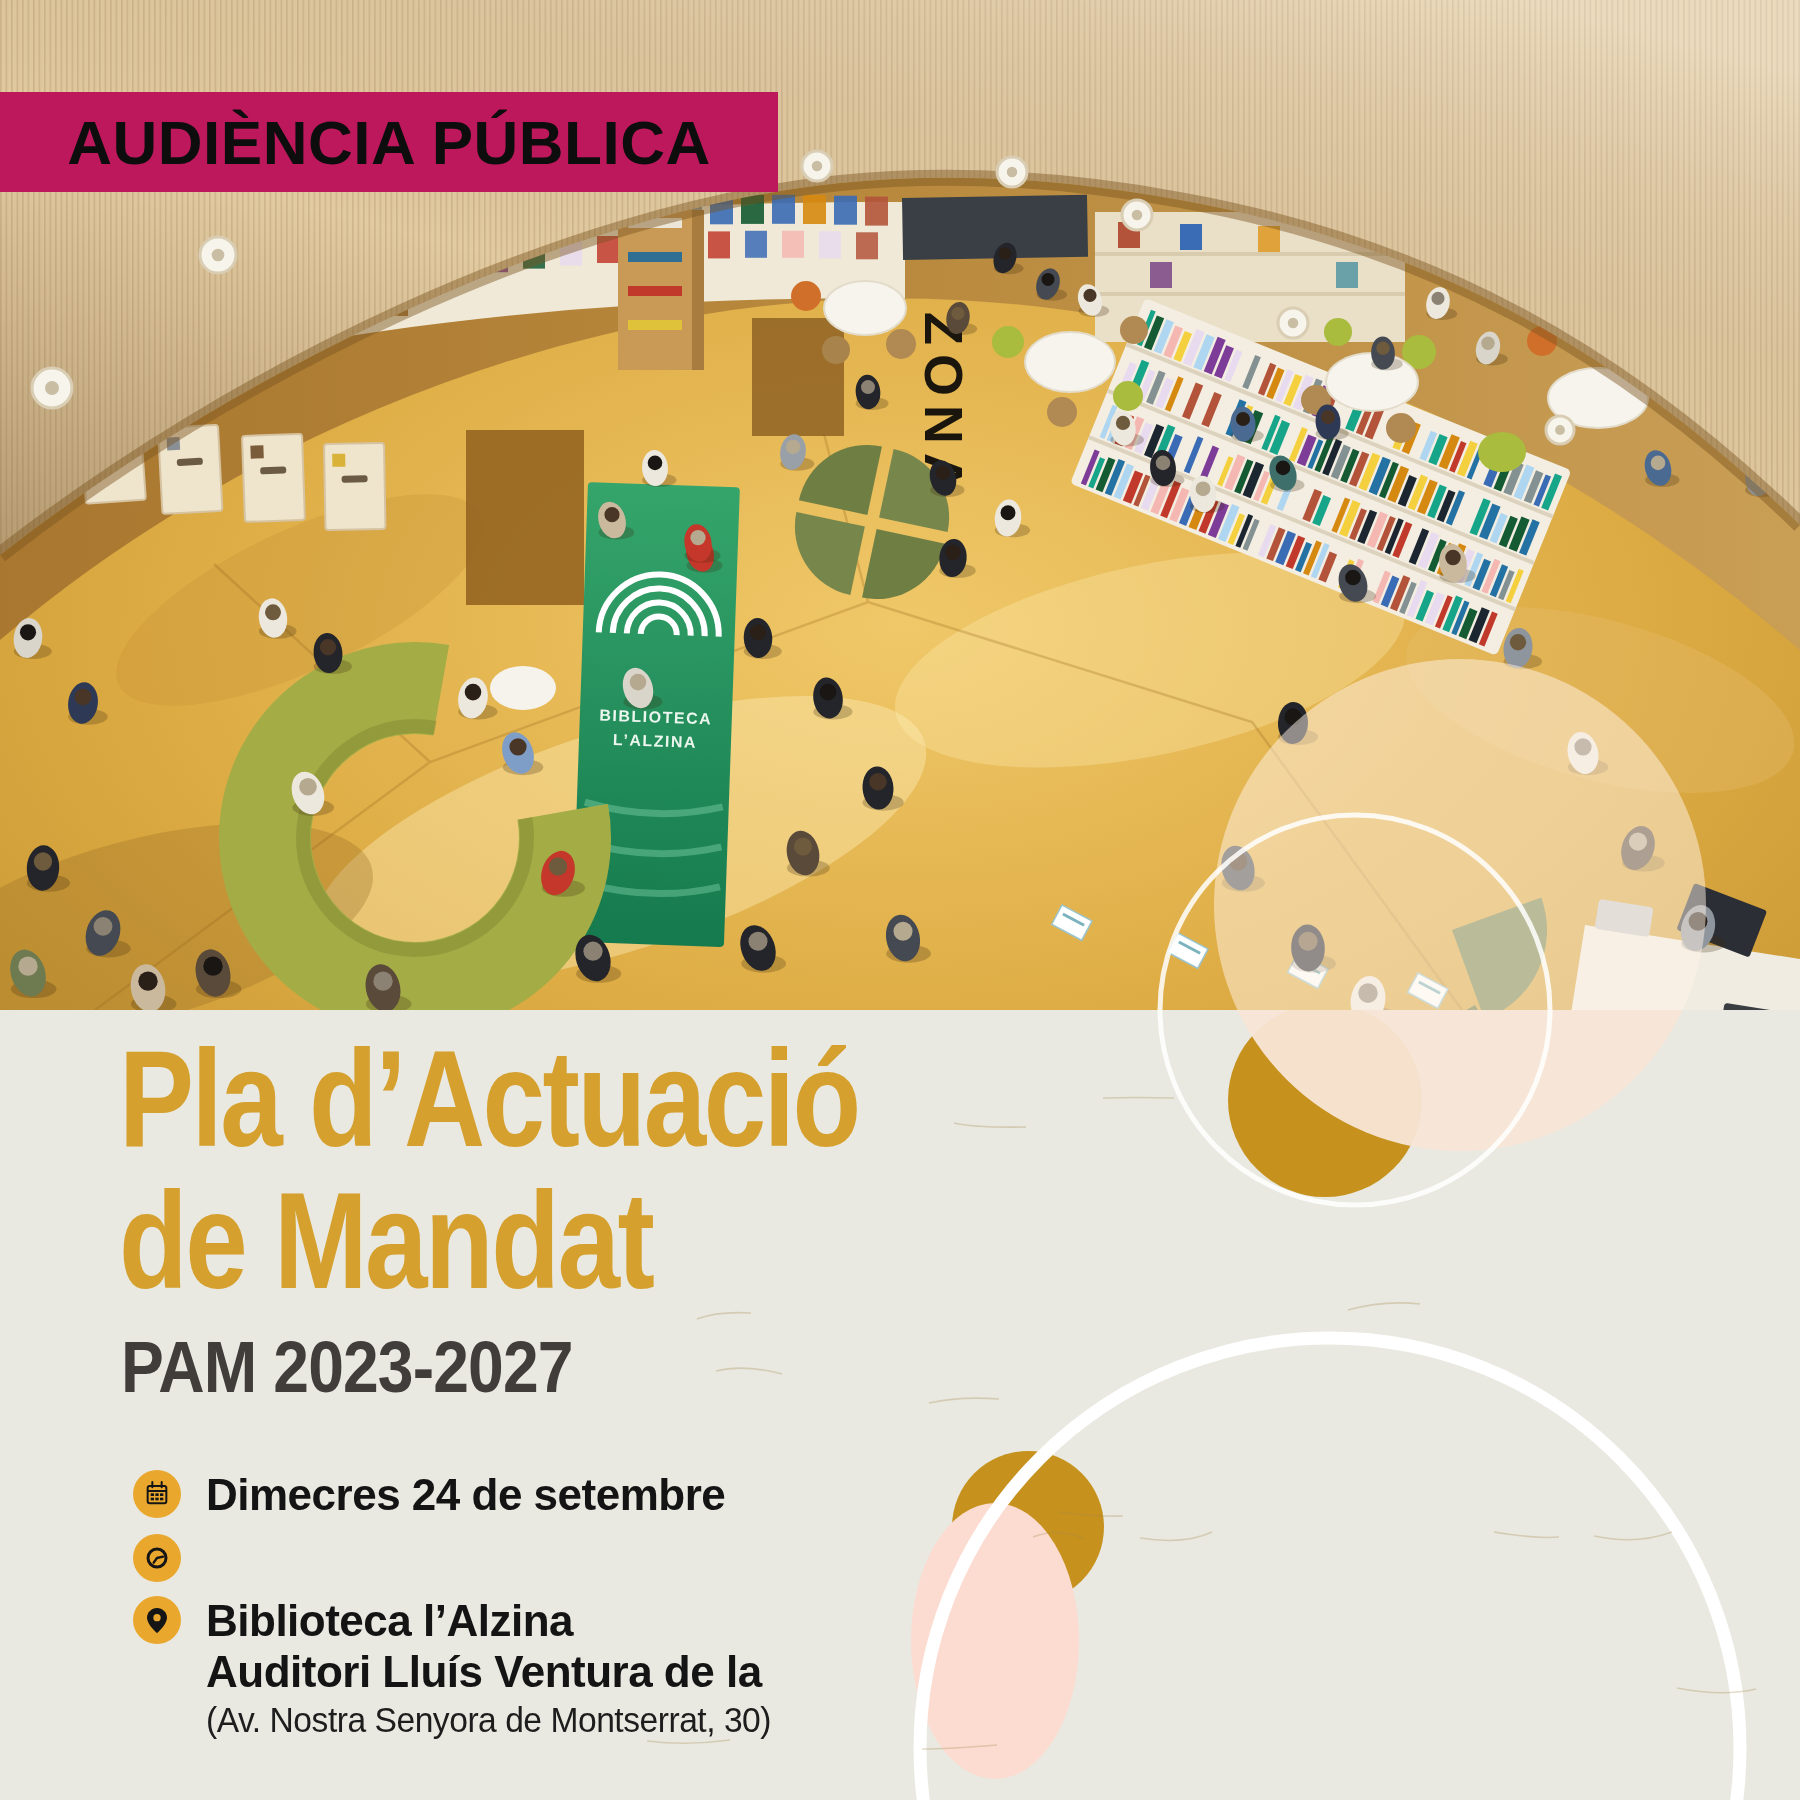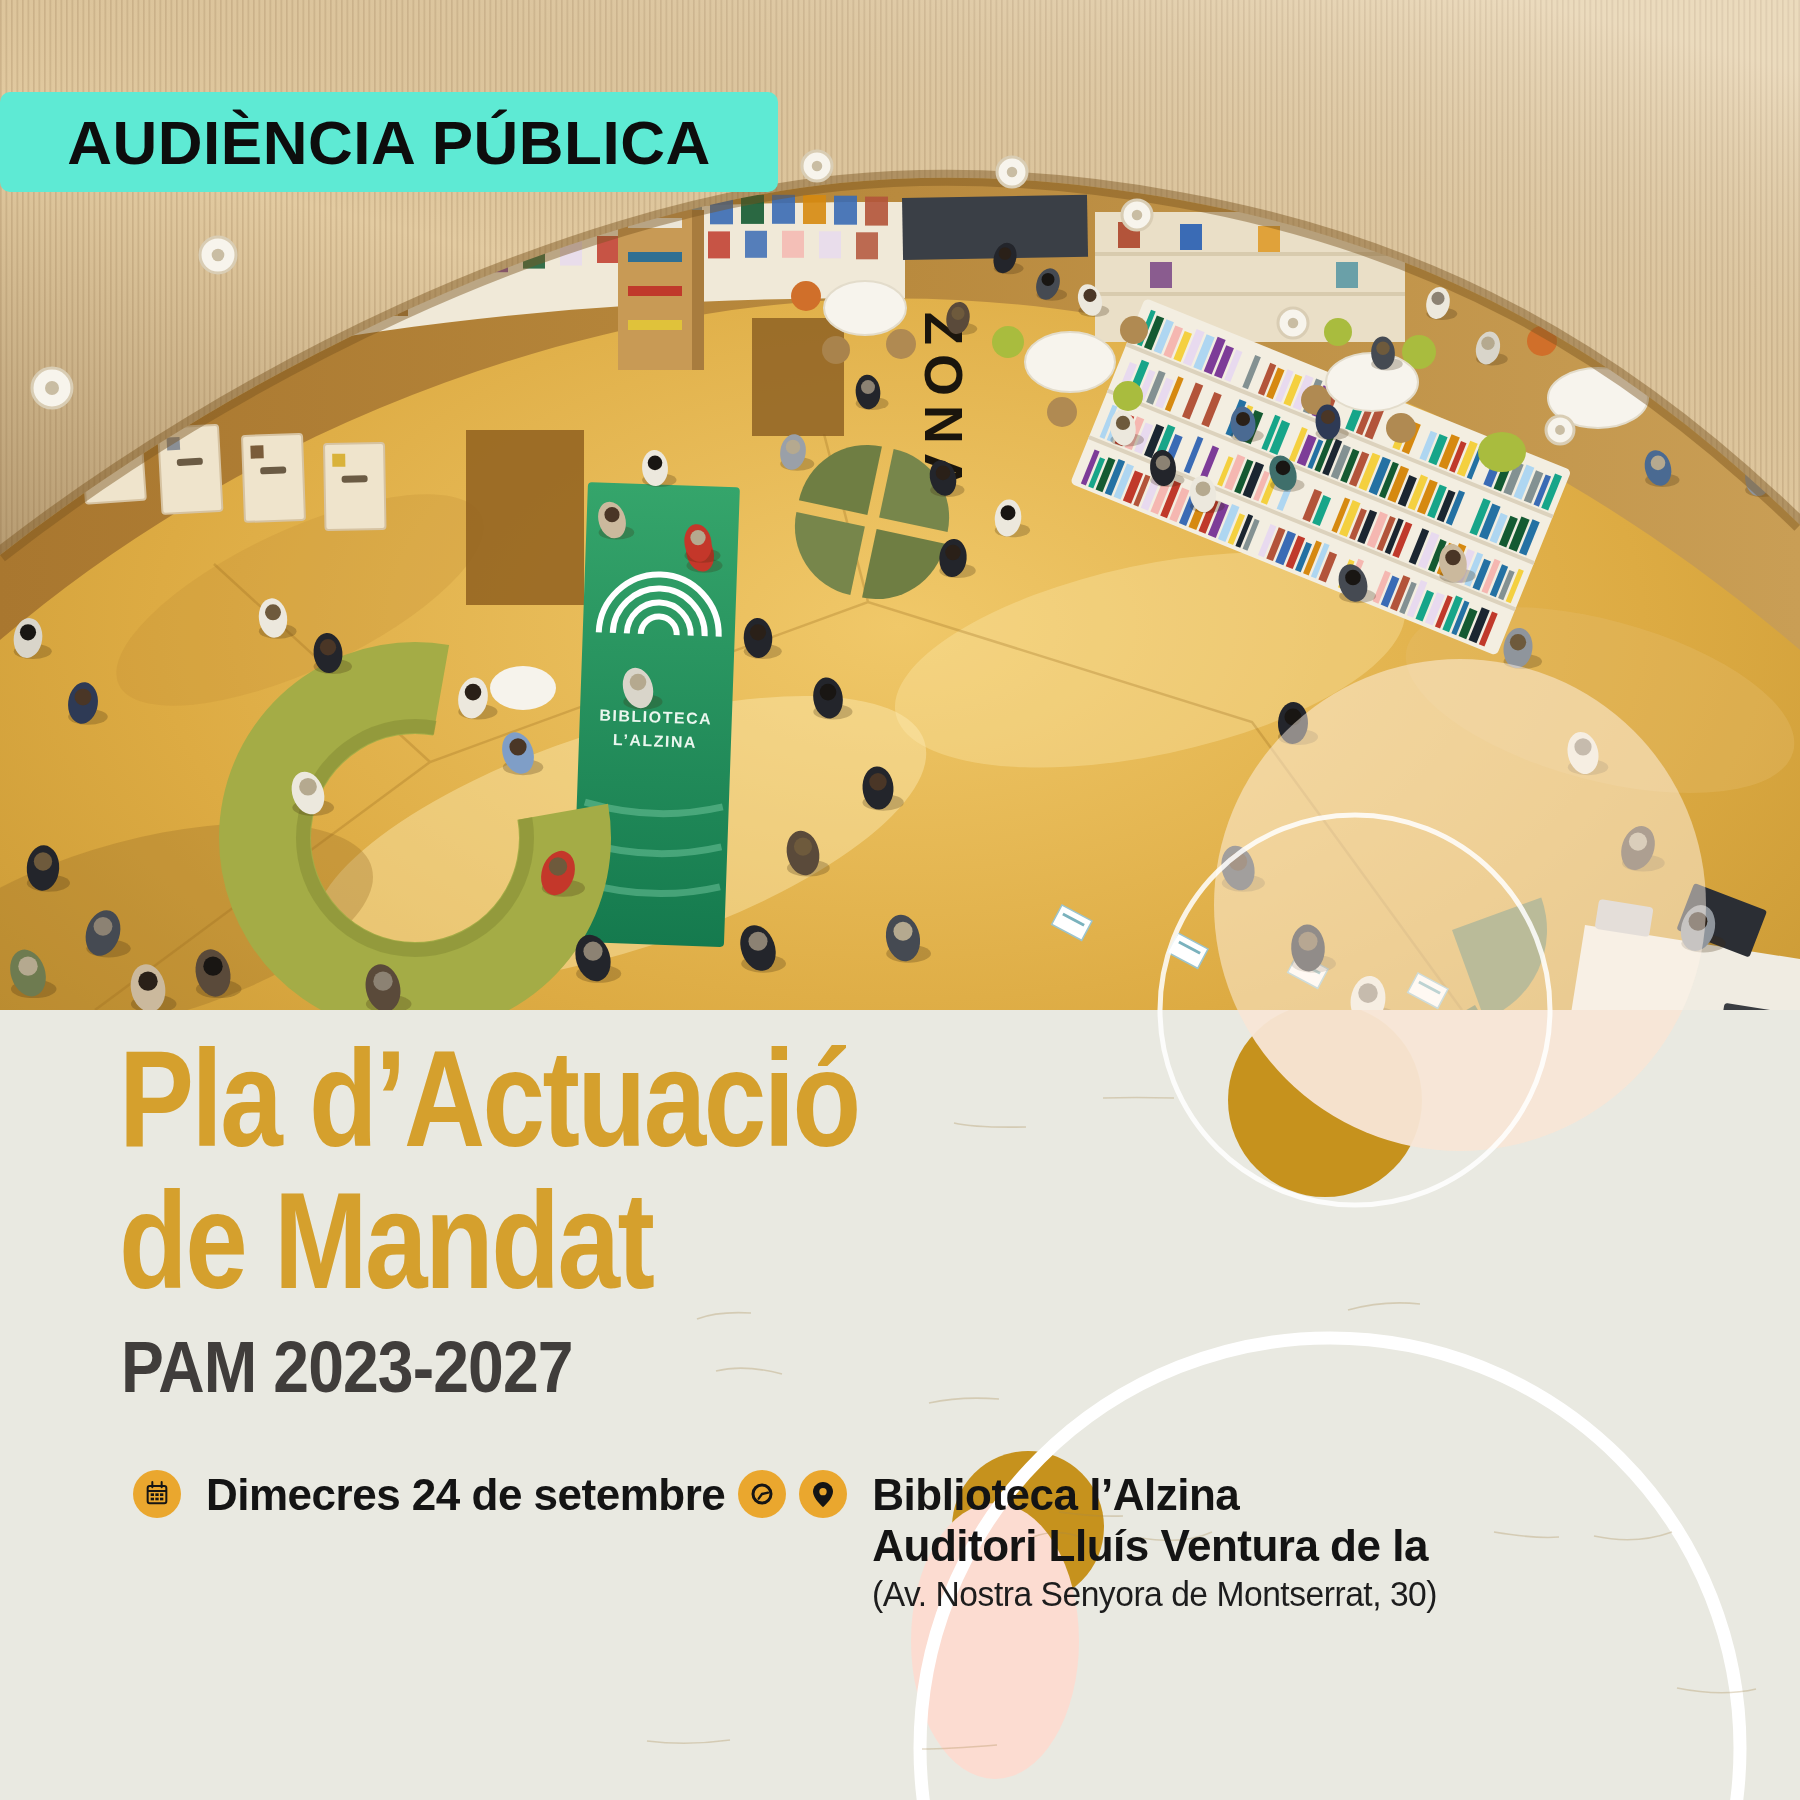--- a/index.html
+++ b/index.html
@@ -22,21 +22,21 @@
     position:absolute;left:119px;top:1028px;
     font-size:137px;line-height:142px;font-weight:700;color:#d5a02d;
     letter-spacing:-3px;white-space:nowrap;
     transform:scaleX(.82);transform-origin:left top;
   }
   .subtitle{
     position:absolute;left:121px;top:1325px;
     font-size:73px;font-weight:700;color:#403d3b;letter-spacing:-1px;white-space:nowrap;
     transform:scaleX(.88);transform-origin:left top;
   }
-  .details{position:absolute;left:133px;top:1469px;display:flex;flex-direction:row;gap:13px;}
+  .details{position:absolute;left:133px;top:1469px;display:flex;flex-direction:column;gap:13px;}
   .drow{display:flex;gap:25px;align-items:flex-start;}
   .dicon{
     width:48px;height:48px;border-radius:50%;background:#eaa72e;flex:none;
     display:flex;align-items:center;justify-content:center;margin-top:1px;
   }
   .dtext{font-size:44px;line-height:51px;font-weight:700;color:#141414;letter-spacing:-0.5px;white-space:nowrap;}
   .dnote{font-size:35px;line-height:44px;font-weight:400;color:#1d1d1d;letter-spacing:-0.5px;margin-top:1px;transform:scaleX(.96);transform-origin:left top;white-space:nowrap;}
 </style>
 </head>
 <body>
@@ -805,21 +805,21 @@
         <path d="M954,1123 q21,5 72,4" stroke="rgba(165,135,75,0.3)" stroke-width="1.6" fill="none"></path>
         <path d="M1494,1532 q42,7 65,5" stroke="rgba(165,135,75,0.3)" stroke-width="1.6" fill="none"></path>
         <path d="M697,1319 q21,-8 54,-6" stroke="rgba(165,135,75,0.3)" stroke-width="1.6" fill="none"></path>
         <path d="M1033,1537 q26,-10 52,2" stroke="rgba(165,135,75,0.3)" stroke-width="1.6" fill="none"></path>
         <path d="M1677,1688 q45,9 79,1" stroke="rgba(165,135,75,0.3)" stroke-width="1.6" fill="none"></path>
         <path d="M1103,1098 q31,-1 71,0" stroke="rgba(165,135,75,0.3)" stroke-width="1.6" fill="none"></path>
         <path d="M1059,1512 q35,5 64,4" stroke="rgba(165,135,75,0.3)" stroke-width="1.6" fill="none"></path>
       </g>
   </svg>
 
-  <div class="banner" style="background: #5eead4; border-radius: 10px;">
+  <div class="banner" style="background: #be185d;">
     <span class="banner-text" style="color: rgb(13, 13, 13);">AUDIÈNCIA PÚBLICA</span>
   </div>
 
   <div class="textblock">
     <div class="title" style="color: rgb(213, 160, 45);">
       <div>Pla d’Actuació</div>
       <div>de Mandat</div>
     </div>
     <div class="subtitle" style="color: rgb(64, 61, 59);">PAM 2023-2027</div>
 

